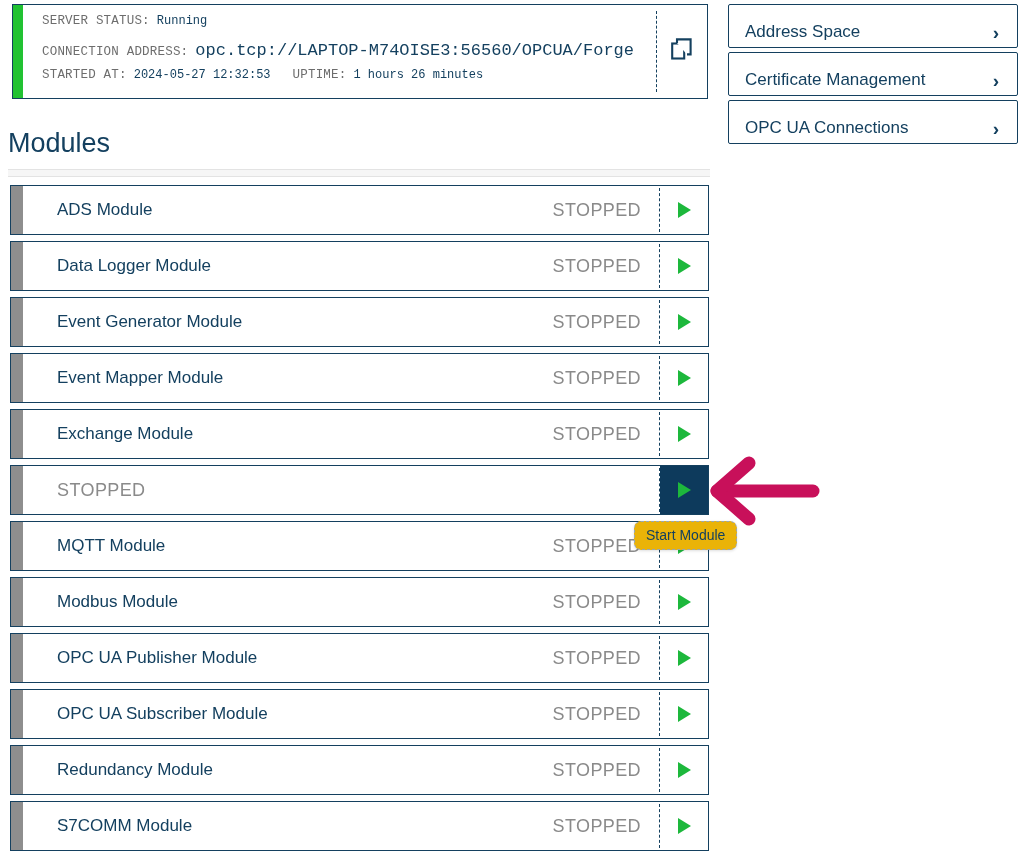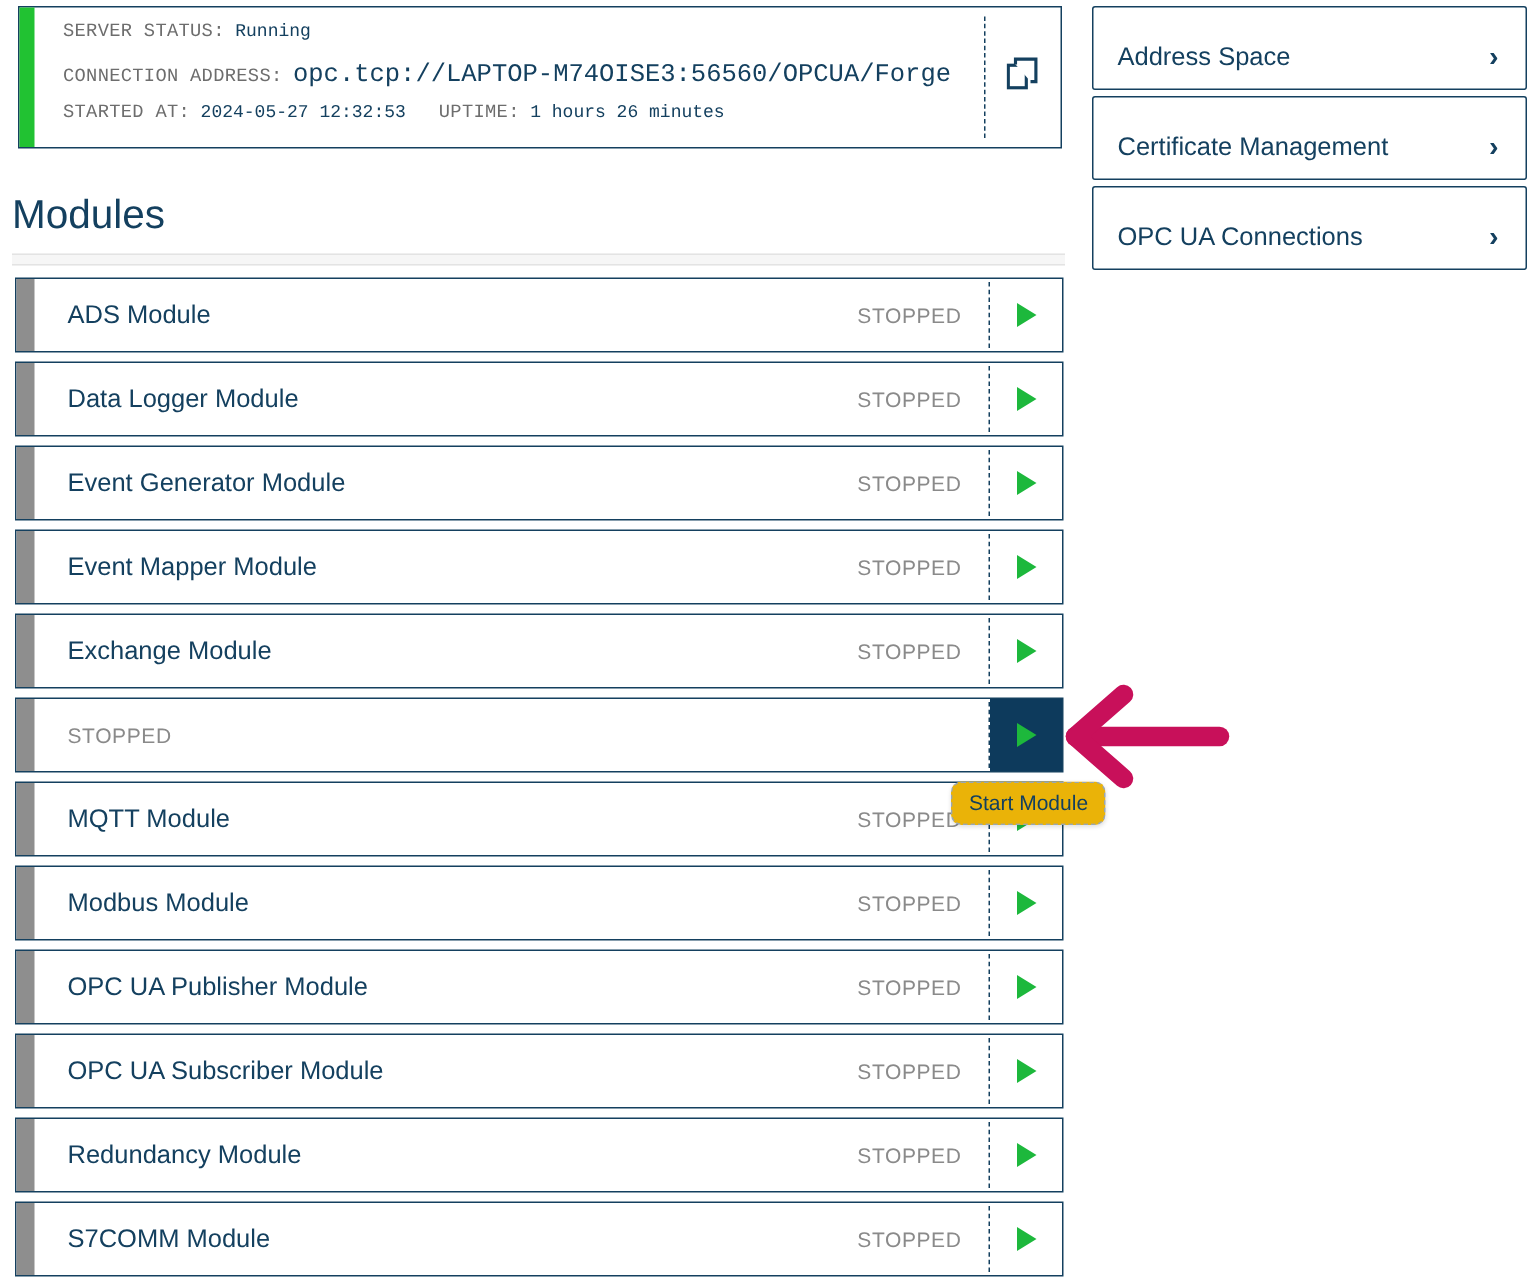--- a/index.html
+++ b/index.html
@@ -127,30 +127,30 @@
   .module-accent {
     flex: 0 0 12px;
     width: 12px;
     background: #8e8e8e;
   }
   .module-main {
     flex: 1 1 auto;
     display: flex;
     align-items: center;
     position: relative;
-    padding-left: 22px;
+    padding-left: 34px;
     box-sizing: border-box;
   }
   .module-name {
     font-size: 17px;
     color: #14405f;
     flex: 1 1 auto;
   }
   .module-state {
-    font-size: 14px;
+    font-size: 18px;
     color: #8a8a8a;
     letter-spacing: 0.4px;
     margin-right: 18px;
     white-space: nowrap;
     text-align: center;
   }
   .module-sep {
     width: 0;
     align-self: stretch;
     border-left: 1px dashed #14405f;
@@ -207,21 +207,21 @@
 
   
   .sidebar {
     position: absolute;
     left: 728px;
     top: 4px;
     width: 290px;
   }
   .side-btn {
     box-sizing: border-box;
-    height: 56px;
+    height: 44px;
     margin-bottom: 4px;
     border: 1px solid #14405f;
     border-radius: 2px;
     background: #ffffff;
     display: flex;
     align-items: center;
     padding: 12px 18px 0 16px;
     cursor: pointer;
   }
   .side-btn-label {

